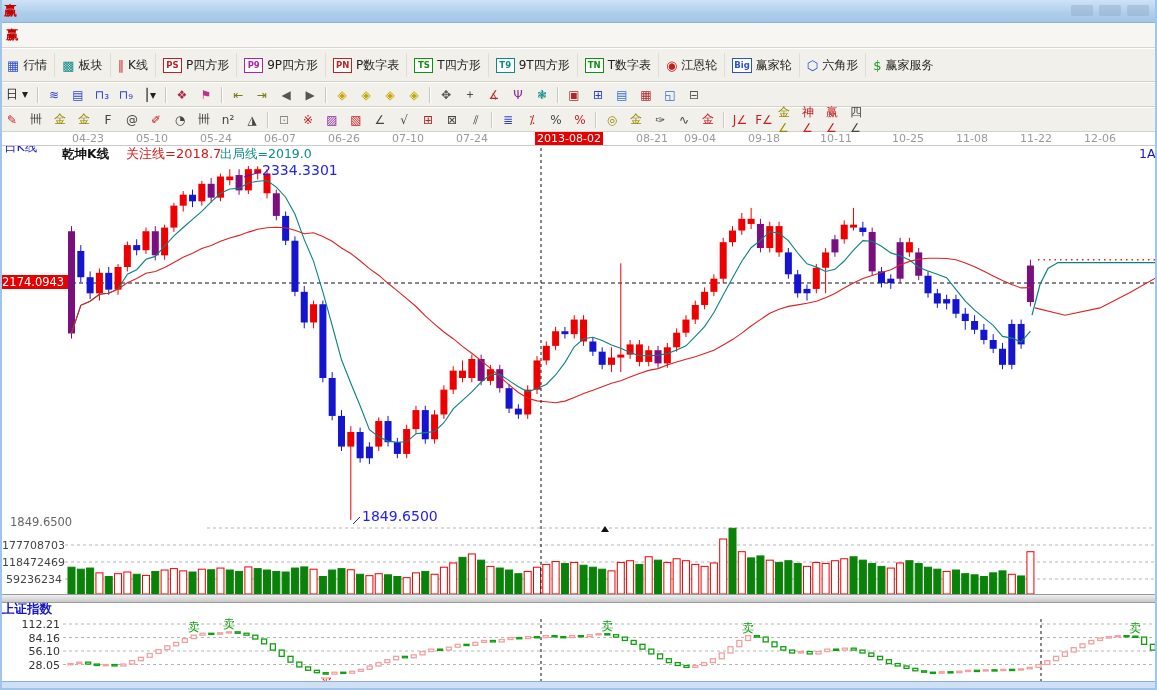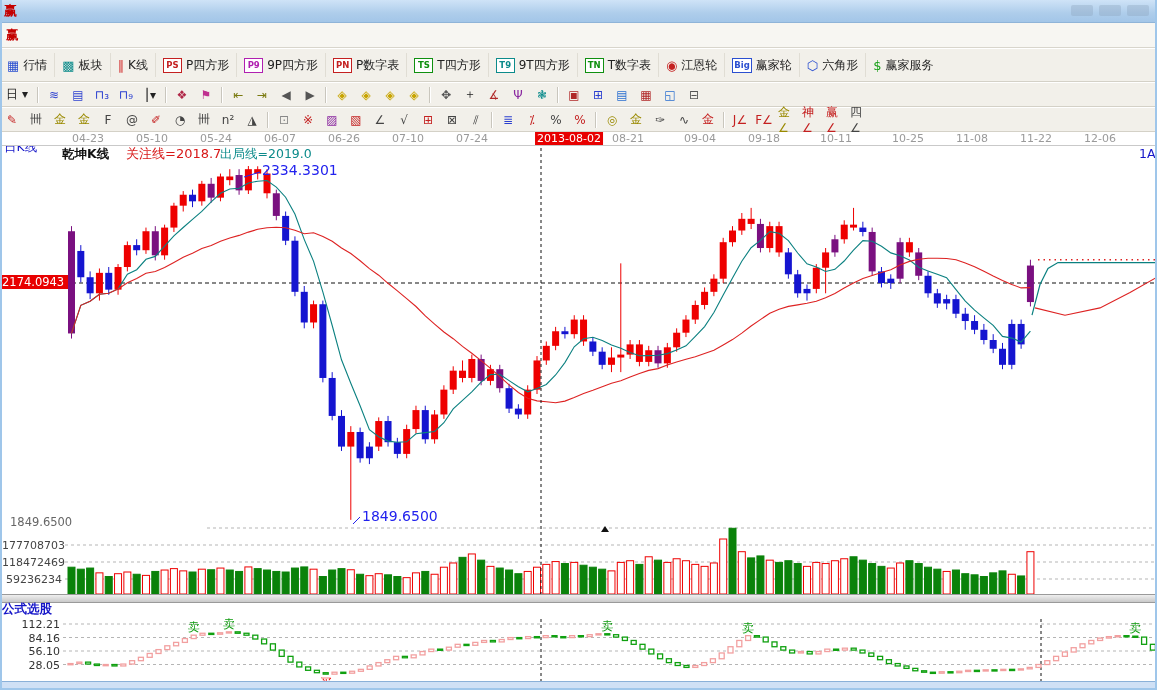--- a/index.html
+++ b/index.html
@@ -205,21 +205,21 @@
 
   <div class="date-axis">
       <span class="date-tick" style="left: 88px;">04-23</span>
       <span class="date-tick" style="left: 152px;">05-10</span>
       <span class="date-tick" style="left: 216px;">05-24</span>
       <span class="date-tick" style="left: 280px;">06-07</span>
       <span class="date-tick" style="left: 344px;">06-26</span>
       <span class="date-tick" style="left: 408px;">07-10</span>
       <span class="date-tick" style="left: 472px;">07-24</span>
       <span class="date-tick hl" style="left: 541px; margin-left: 28px;">2013-08-02</span>
-      <span class="date-tick" style="left: 628px;">08-21</span>
+      <span class="date-tick" style="left: 652px;">08-21</span>
       <span class="date-tick" style="left: 700px;">09-04</span>
       <span class="date-tick" style="left: 764px;">09-18</span>
       <span class="date-tick" style="left: 836px;">10-11</span>
       <span class="date-tick" style="left: 908px;">10-25</span>
       <span class="date-tick" style="left: 972px;">11-08</span>
       <span class="date-tick" style="left: 1036px;">11-22</span>
       <span class="date-tick" style="left: 1100px;">12-06</span>
     </div>
 
   <div class="chart-region">
@@ -717,18 +717,18 @@
         <div class="vol-lbl" style="top: 427px;">59236234</div>
       </div>
     <div id="ind-axis">
         <div class="ind-lbl" style="top: 472px;">112.21</div>
         <div class="ind-lbl" style="top: 485.5px;">84.16</div>
         <div class="ind-lbl" style="top: 499px;">56.10</div>
         <div class="ind-lbl" style="top: 512.5px;">28.05</div>
       </div>
 
     <div class="pane-divider"></div>
-    <div class="overlay lbl-indicator">公式选股</div>
+    <div class="overlay lbl-indicator">上证指数</div>
   </div>
 
   <div class="bottom-strip"></div>
   <div class="window-frame"></div>
 </div>
 
 </body></html>

